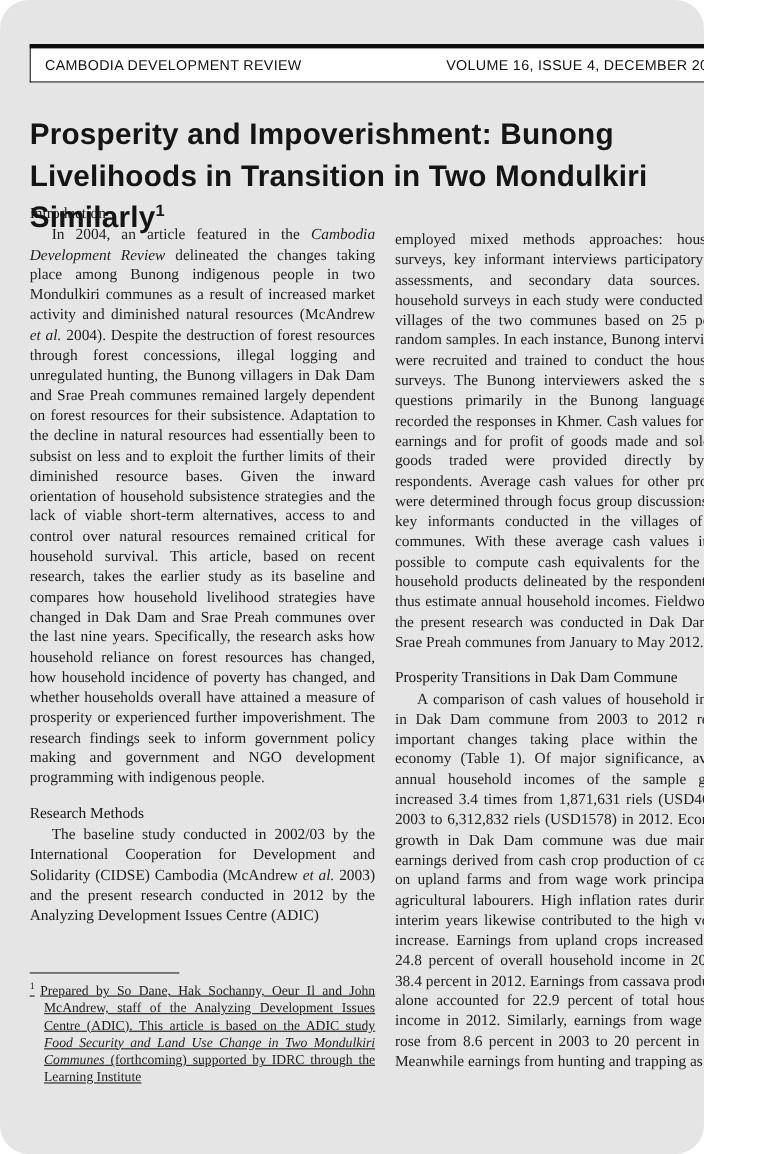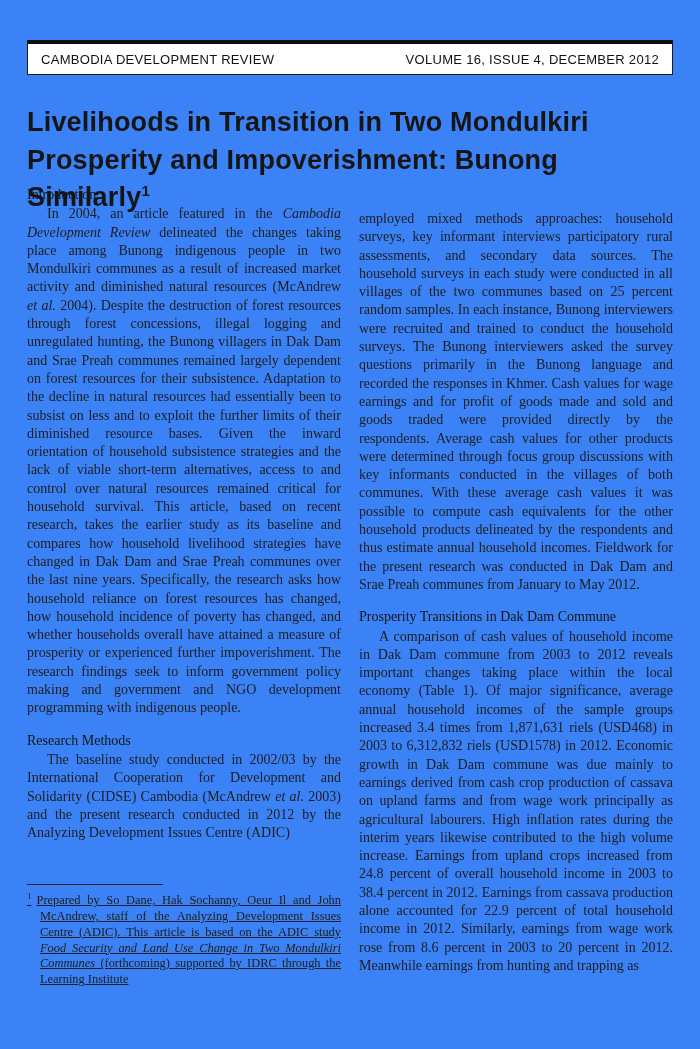--- a/index.html
+++ b/index.html
@@ -1,18 +1,18 @@
 <!DOCTYPE html>
 <html><head>
 <meta charset="utf-8">
 <style>
   html,body { margin:0; padding:0; background:#ffffff; }
   .page {
-    position:relative; width:700px; height:1049px; background:#3b82f6;
-    font-family:"Liberation Serif", serif; color:#1d1d1d; overflow:hidden;
+    position:relative; width:640px; height:1049px; background:#e5e5e5;
+    font-family:"Liberation Serif", serif; color:#1d1d1d; overflow:hidden;border-radius:26px;
   }
   .header-box {
     position:absolute; left:27px; top:40px; width:646px; box-sizing:border-box;
     border:1.5px solid #1c1c1c; border-top:4.5px solid #0e0e0e;
     display:flex; justify-content:space-between; align-items:center;
     padding:8px 13px 7px 13px;
     font-family:"Liberation Sans", sans-serif; font-size:13px; letter-spacing:0.3px; color:#111;
     background:#fff;
   }
   .article-title {
@@ -51,22 +51,22 @@
 <body>
 
 <div class="page">
 
   <div class="header-box">
     <span>CAMBODIA DEVELOPMENT REVIEW</span>
     <span>VOLUME 16, ISSUE 4, DECEMBER 2012</span>
   </div>
 
   <h1 class="article-title">
+    <span class="title-line">Prosperity and Impoverishment: Bunong</span>
     <span class="title-line">Livelihoods in Transition in Two Mondulkiri</span>
-    <span class="title-line">Prosperity and Impoverishment: Bunong</span>
     <span class="title-line"><span>Similarly</span><sup>1</sup></span>
   </h1>
 
   <div class="col col-left">
     <div class="sec-heading">Introduction</div>
     <p class="para indent"><span>In 2004, an article featured in the </span><i>Cambodia Development Review</i><span> delineated the changes taking place among Bunong indigenous people in two Mondulkiri communes as a result of increased market activity and diminished natural resources (McAndrew </span><i>et al.</i><span> 2004). Despite the destruction of forest resources through forest concessions, illegal logging and unregulated hunting, the Bunong villagers in Dak Dam and Srae Preah communes remained largely dependent on forest resources for their subsistence. Adaptation to the decline in natural resources had essentially been to subsist on less and to exploit the further limits of their diminished resource bases. Given the inward orientation of household subsistence strategies and the lack of viable short-term alternatives, access to and control over natural resources remained critical for household survival. This article, based on recent research, takes the earlier study as its baseline and compares how household livelihood strategies have changed in Dak Dam and Srae Preah communes over the last nine years. Specifically, the research asks how household reliance on forest resources has changed, how household incidence of poverty has changed, and whether households overall have attained a measure of prosperity or experienced further impoverishment. The research findings seek to inform government policy making and government and NGO development programming with indigenous people.</span></p>
     <div class="sec-heading spaced">Research Methods</div>
     <p class="para indent"><span>The baseline study conducted in 2002/03 by the International Cooperation for Development and Solidarity (CIDSE) Cambodia (McAndrew </span><i>et al.</i><span> 2003) and the present research conducted in 2012 by the Analyzing Development Issues Centre (ADIC)</span></p>
   </div>
 

